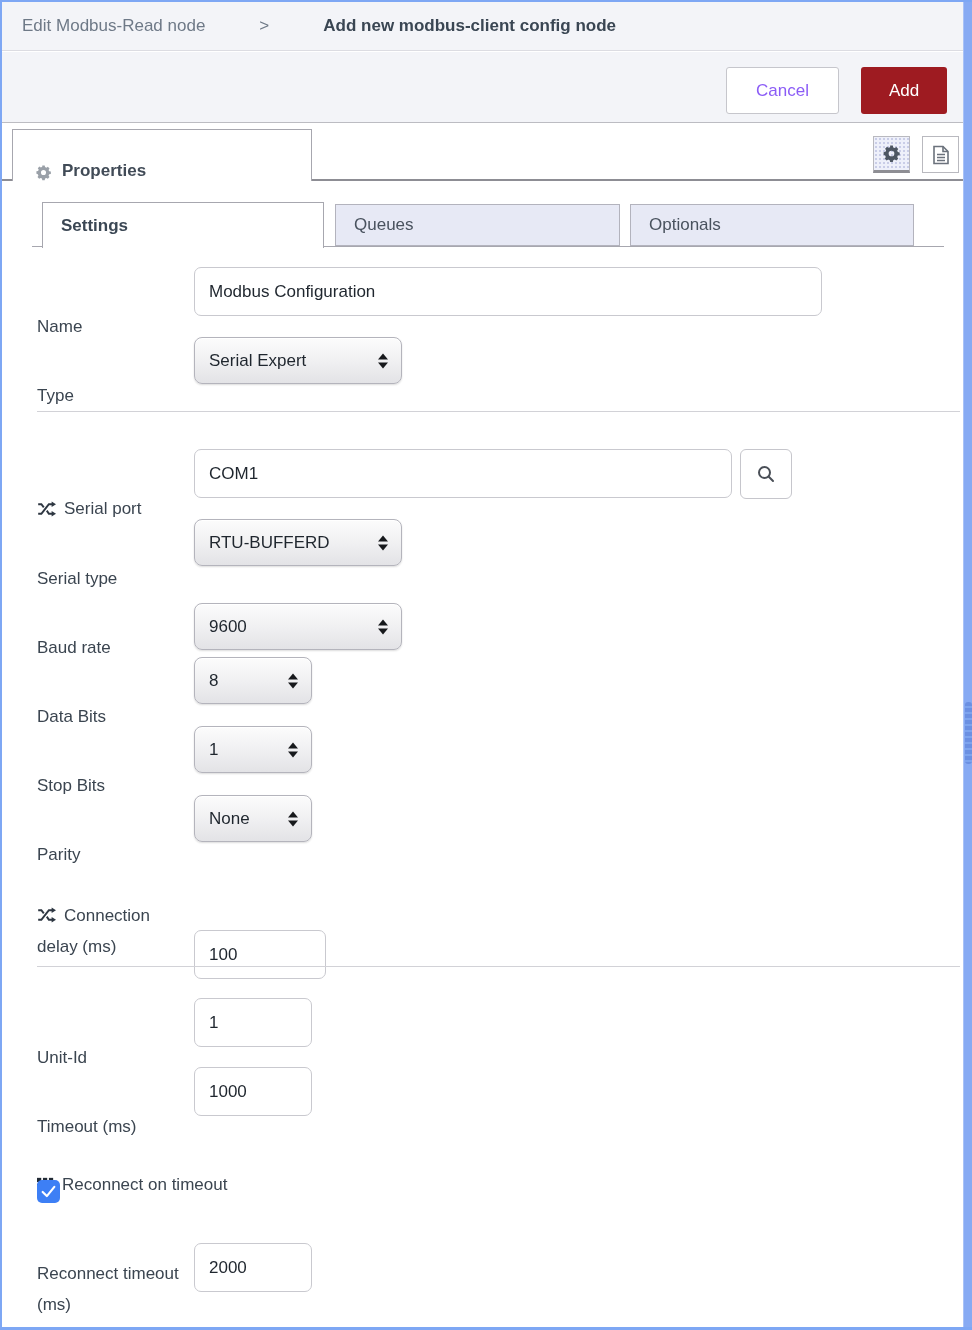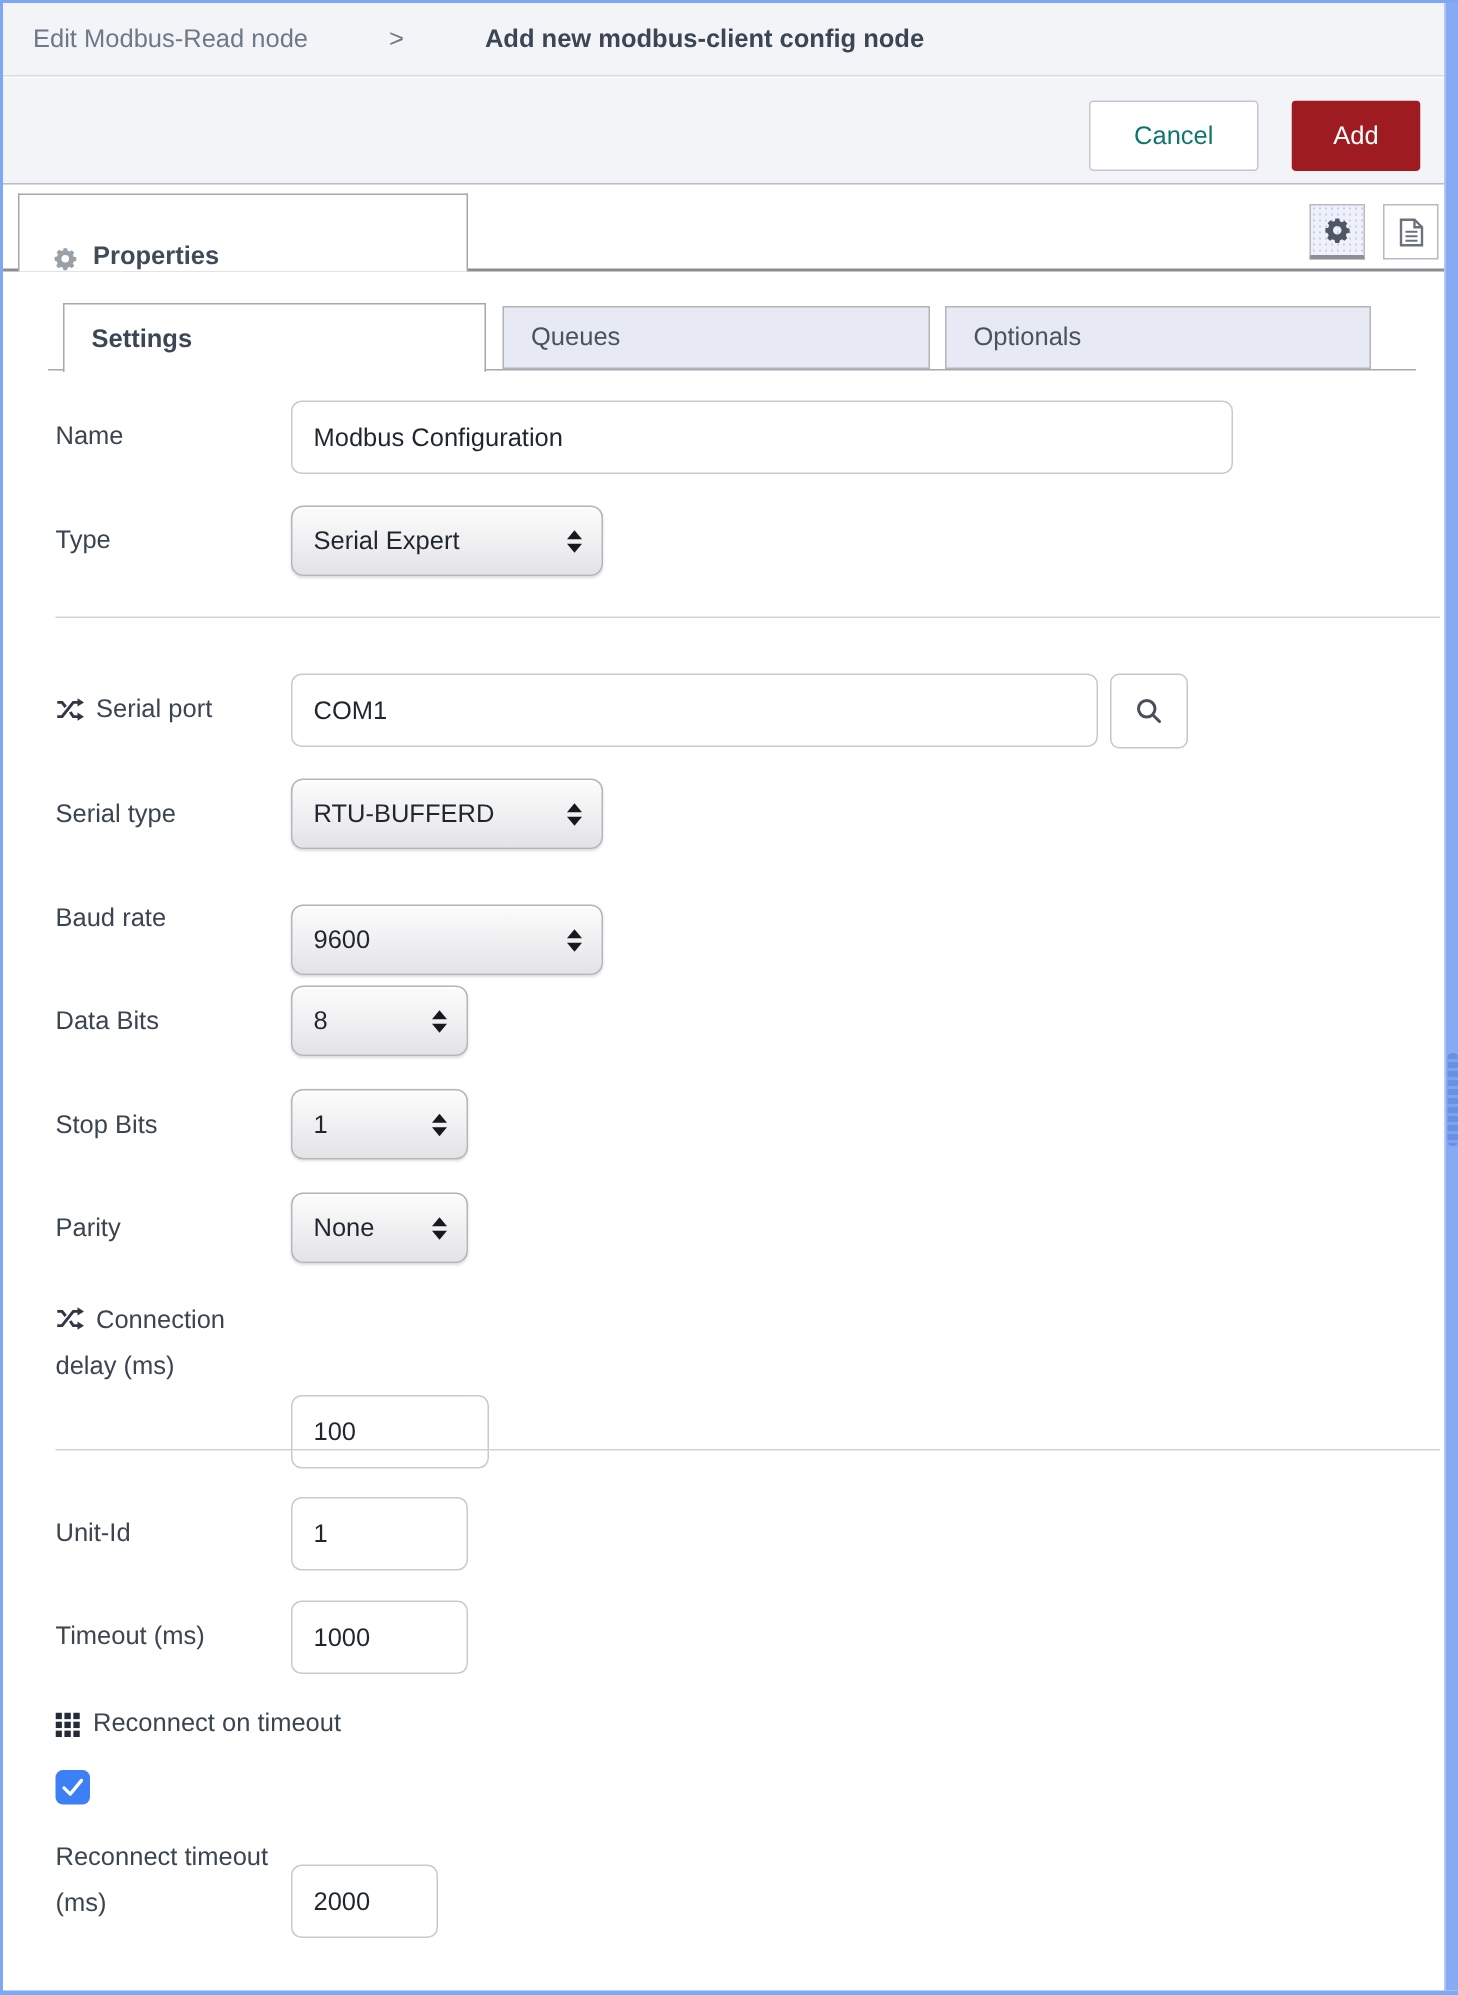--- a/index.html
+++ b/index.html
@@ -27,21 +27,21 @@
   
   .btnbar{
     position:absolute;left:0;top:50px;width:961px;height:71px;
     background:#f3f4f8;border-bottom:1px solid #bcbcc2;
   }
   .btn{
     position:absolute;top:15px;height:47px;border-radius:3px;
     font-size:17px;display:flex;align-items:center;justify-content:center;
     cursor:pointer;
   }
-  .btn-cancel{left:724px;width:113px;background:#fff;border:1px solid #c6c6cc;color:#0f766e;}
+  .btn-cancel{left:724px;width:113px;background:#fff;border:1px solid #c6c6cc;color:#8b5cf6;}
   .btn-add{left:859px;width:86px;border:1px solid transparent;color:#fff;}
   
   .props-line{position:absolute;left:0;top:177px;width:961px;height:2px;background:#8d8d94;}
   .props-tab{
     position:absolute;left:10px;top:127px;width:300px;height:52px;
     background:#fff;border:1px solid #a7a7af;border-bottom:none;
     display:flex;align-items:flex-end;padding-left:22px;z-index:2;
     font-size:17px;font-weight:bold;color:#414b57;
   }
   .props-tab .gear-glyph{margin-right:10px;display:inline-flex;}
@@ -68,21 +68,21 @@
     border:1px solid #a7a7af;border-bottom:none;z-index:2;
     font-weight:bold;color:#3b4754;
   }
   .stab.inactive{
     top:202px;height:42px;background:#e7e9f5;
     border:1px solid #b3b3bd;color:#49525e;
   }
   .stab.q{left:333px;width:285px;}
   .stab.o{left:628px;width:284px;}
   
-  .flabel{position:absolute;left:35px;font-size:17px;color:#3b4550;display:flex;align-items:center;gap:8px;}
+  .flabel{position:absolute;left:35px;font-size:17px;color:#3b4550;display:flex;align-items:center;gap:8px;margin-top:36px;}
   .flabel.wrap{width:152px;line-height:31px;display:block;}
   .flabel.wrap .inline-ic{display:inline-flex;vertical-align:-2px;margin-right:8px;}
   .tinput{
     position:absolute;height:49px;border:1px solid #c9c9cf;border-radius:7px;
     background:#fff;font-family:inherit;font-size:17px;color:#1f262e;
     padding:0 14px;outline:none;
   }
   .msel{
     position:absolute;height:47px;border:1px solid #b4b4bc;border-radius:8px;
     background:linear-gradient(180deg,#fcfcfc,#efeff1 55%,#e3e3e6);
@@ -281,19 +281,19 @@
   </div>
   <div class="checkbox" style="background:#3d7ff5;">
     <span id="checkmark">
       <svg width="15" height="13" viewBox="0 0 18 15" fill="none" stroke="#fff" stroke-width="2.6" stroke-linecap="round" stroke-linejoin="round">
         <path d="M2 8l5 5L16 2"></path>
       </svg>
     </span>
   </div>
 
   <div class="flabel wrap" style="top:1220px;">Reconnect timeout (ms)</div>
-  <input class="tinput" style="left: 192px; top: 1241px; width: 98px;" value="2000">
+  <input class="tinput" style="left: 192px; top: 1241px; width: 118px;" value="2000">
 
   <div class="scroll-strip">
     <div class="scroll-thumb"></div>
   </div>
 
 </div>
 
 </body></html>

